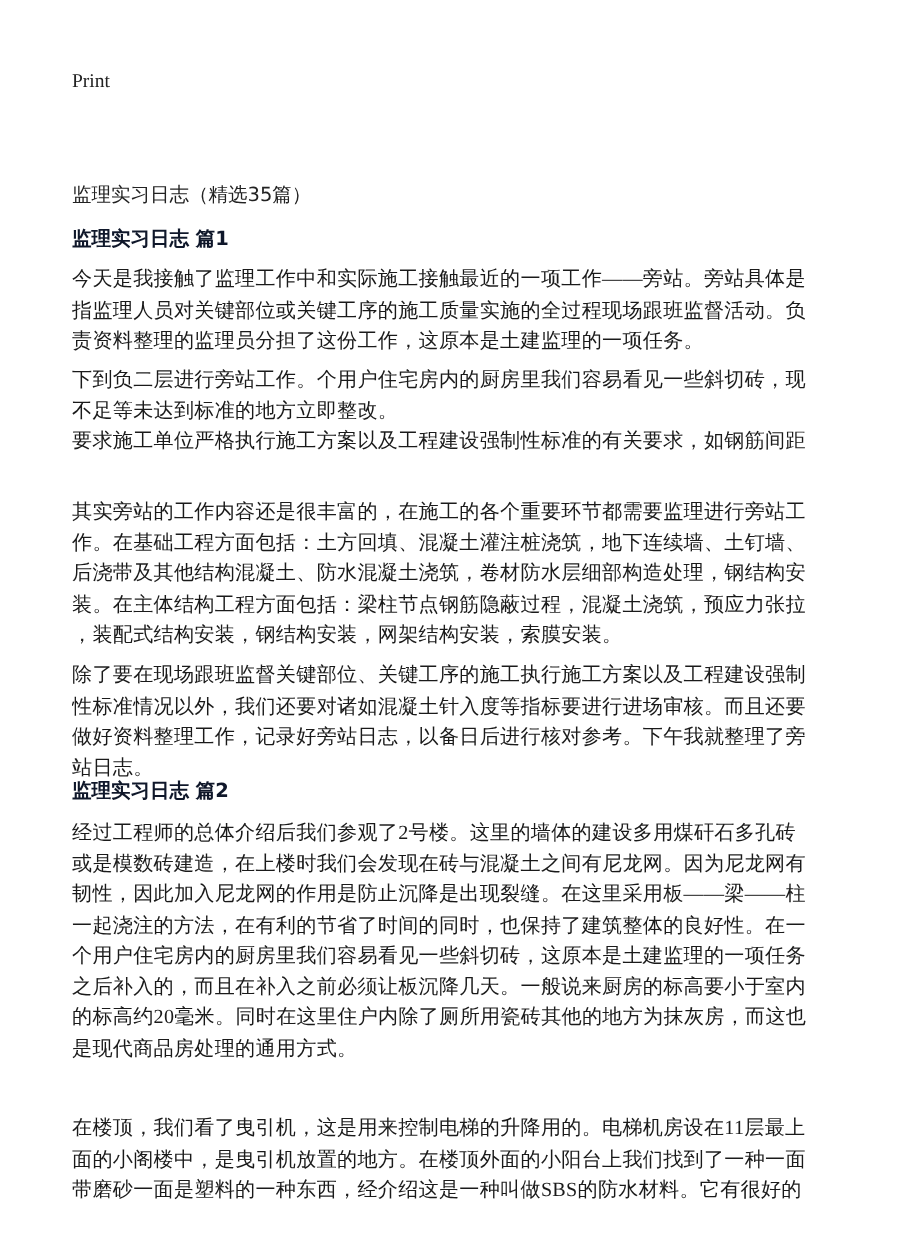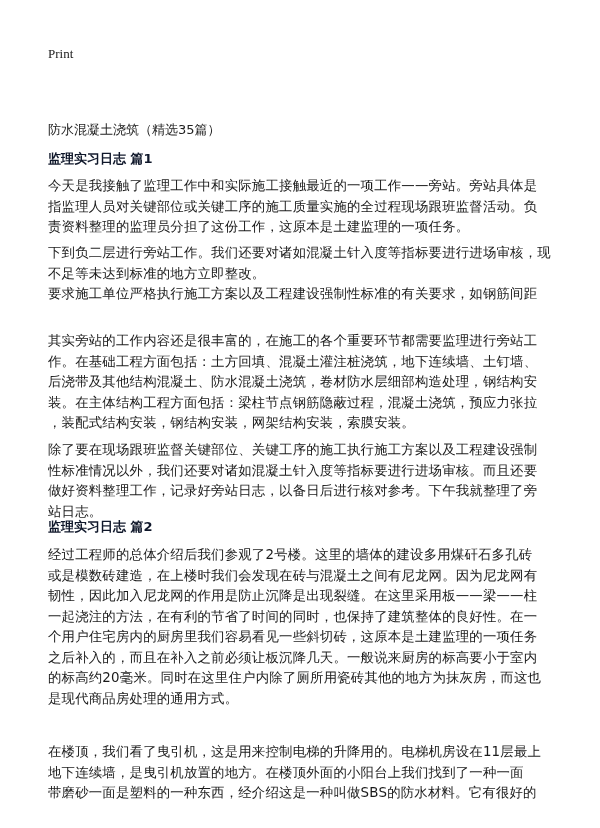--- a/index.html
+++ b/index.html
@@ -56,47 +56,48 @@
     }
     .para {
       position: absolute;
       left: 48px;
       width: 504px;
       font-size: 13.4px;
       line-height: 20.5px;
       color: #1a1a1a;
       text-align: justify;
       letter-spacing: 0.2px;
+      font-family: Liberation Serif, serif;
     }
     .line {
       display: block;
       white-space: nowrap;
       overflow: hidden;
     }
   </style>
 </head>
 <body>
 
 <div class="page">
 
   <div class="print-label">Print</div>
 
 
-  <div class="subtitle">防水混凝土浇筑（精选35篇）</div>
+  <div class="subtitle">监理实习日志（精选35篇）</div>
 
   <div class="section-heading" style="top:150px;">监理实习日志 篇1</div>
 
   <div class="para" style="top:176px;">
     <span class="line">今天是我接触了监理工作中和实际施工接触最近的一项工作——旁站。旁站具体是</span>
     <span class="line">指监理人员对关键部位或关键工序的施工质量实施的全过程现场跟班监督活动。负</span>
     <span class="line">责资料整理的监理员分担了这份工作，这原本是土建监理的一项任务。</span>
   </div>
 
   <div class="para" style="top:243px;">
-    <span class="line">下到负二层进行旁站工作。我们还要对诸如混凝土针入度等指标要进行进场审核，现</span>
+    <span class="line">下到负二层进行旁站工作。个用户住宅房内的厨房里我们容易看见一些斜切砖，现</span>
     <span class="line">不足等未达到标准的地方立即整改。</span>
     <span class="line">要求施工单位严格执行施工方案以及工程建设强制性标准的有关要求，如钢筋间距</span>
   </div>
 
   <div class="para" style="top:331px;">
     <span class="line">其实旁站的工作内容还是很丰富的，在施工的各个重要环节都需要监理进行旁站工</span>
     <span class="line">作。在基础工程方面包括：土方回填、混凝土灌注桩浇筑，地下连续墙、土钉墙、</span>
     <span class="line">后浇带及其他结构混凝土、防水混凝土浇筑，卷材防水层细部构造处理，钢结构安</span>
     <span class="line">装。在主体结构工程方面包括：梁柱节点钢筋隐蔽过程，混凝土浇筑，预应力张拉</span>
     <span class="line">，装配式结构安装，钢结构安装，网架结构安装，索膜安装。</span>
@@ -117,17 +118,17 @@
     <span class="line">韧性，因此加入尼龙网的作用是防止沉降是出现裂缝。在这里采用板——梁——柱</span>
     <span class="line">一起浇注的方法，在有利的节省了时间的同时，也保持了建筑整体的良好性。在一</span>
     <span class="line">个用户住宅房内的厨房里我们容易看见一些斜切砖，这原本是土建监理的一项任务</span>
     <span class="line">之后补入的，而且在补入之前必须让板沉降几天。一般说来厨房的标高要小于室内</span>
     <span class="line">的标高约20毫米。同时在这里住户内除了厕所用瓷砖其他的地方为抹灰房，而这也</span>
     <span class="line">是现代商品房处理的通用方式。</span>
   </div>
 
   <div class="para" style="top:711px;margin-top:31px;">
     <span class="line">在楼顶，我们看了曳引机，这是用来控制电梯的升降用的。电梯机房设在11层最上</span>
-    <span class="line">地下连续墙，是曳引机放置的地方。在楼顶外面的小阳台上我们找到了一种一面</span>
+    <span class="line">面的小阁楼中，是曳引机放置的地方。在楼顶外面的小阳台上我们找到了一种一面</span>
     <span class="line">带磨砂一面是塑料的一种东西，经介绍这是一种叫做SBS的防水材料。它有很好的</span>
   </div>
 
 </div>
 
 </body></html>

